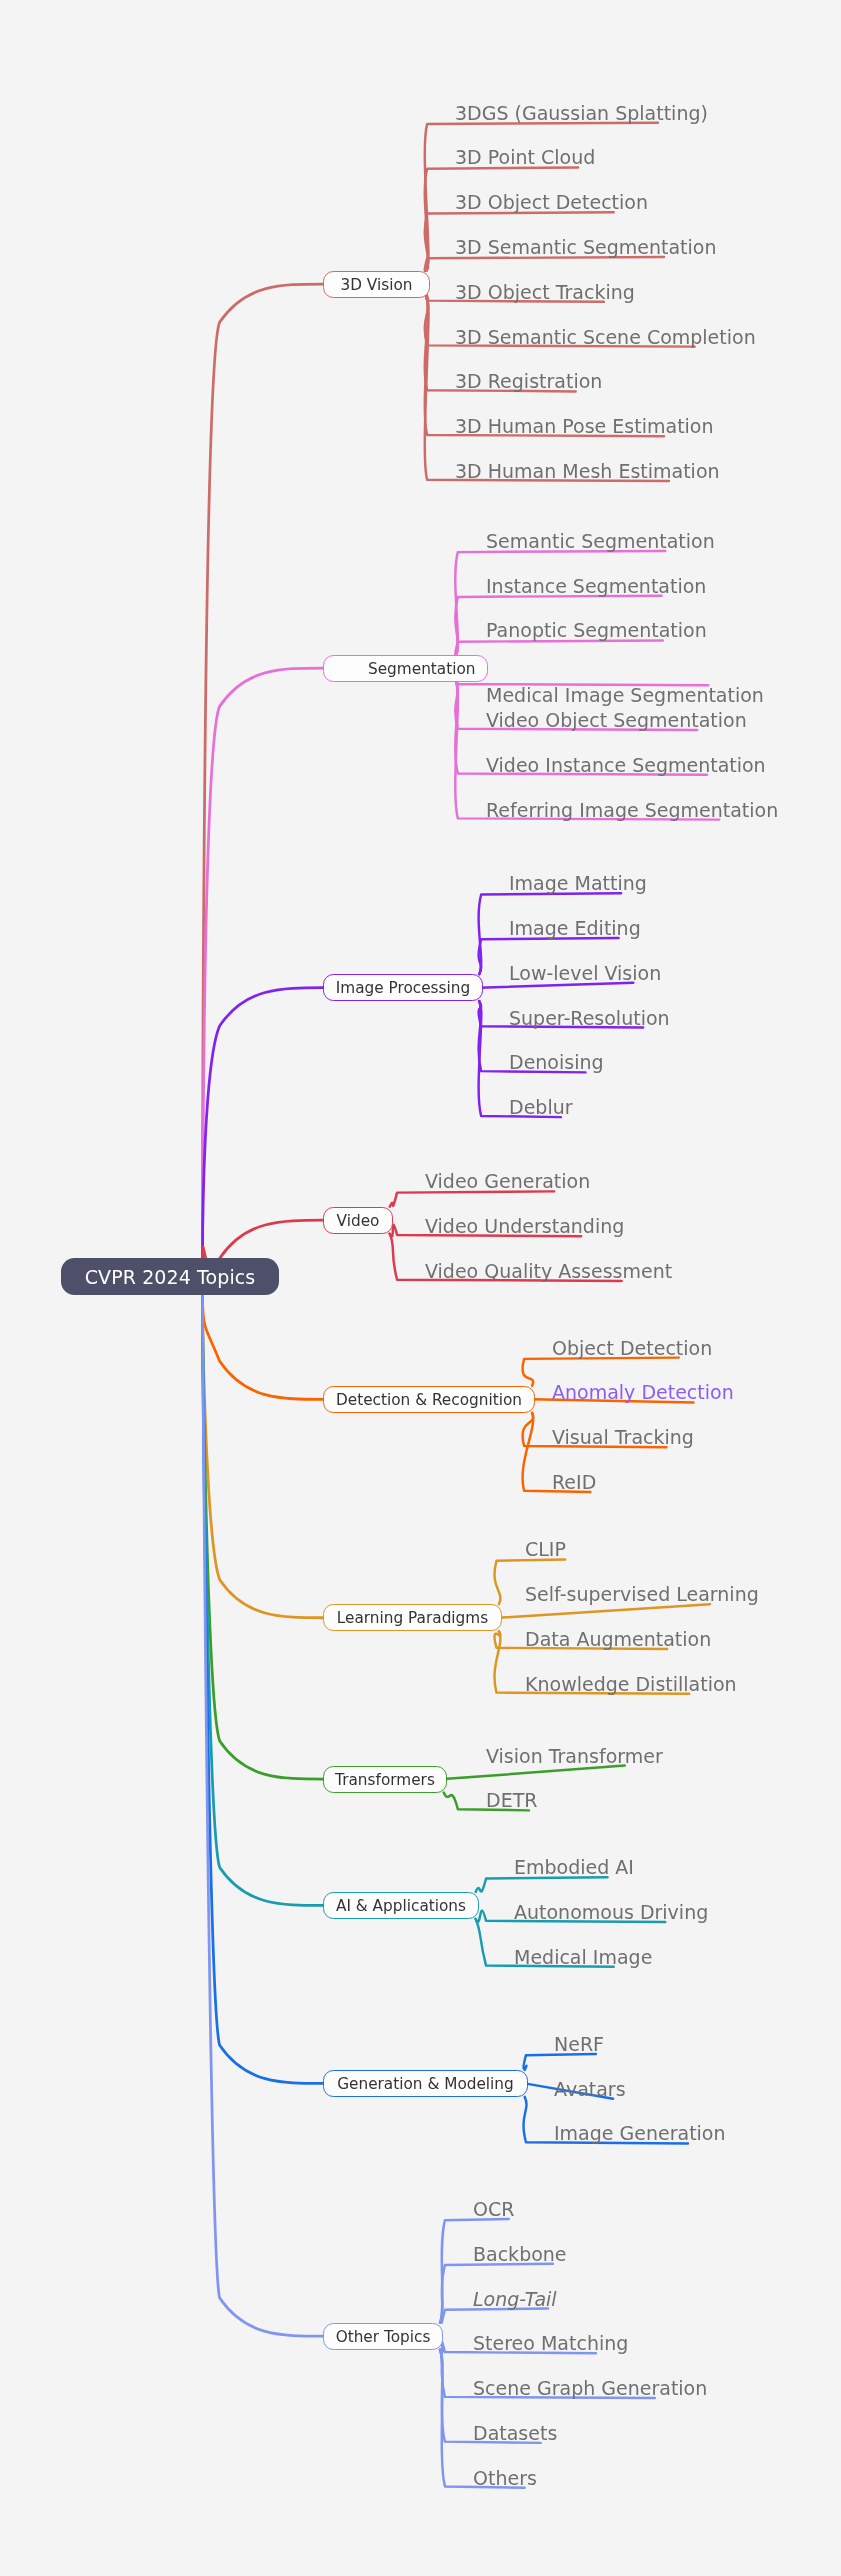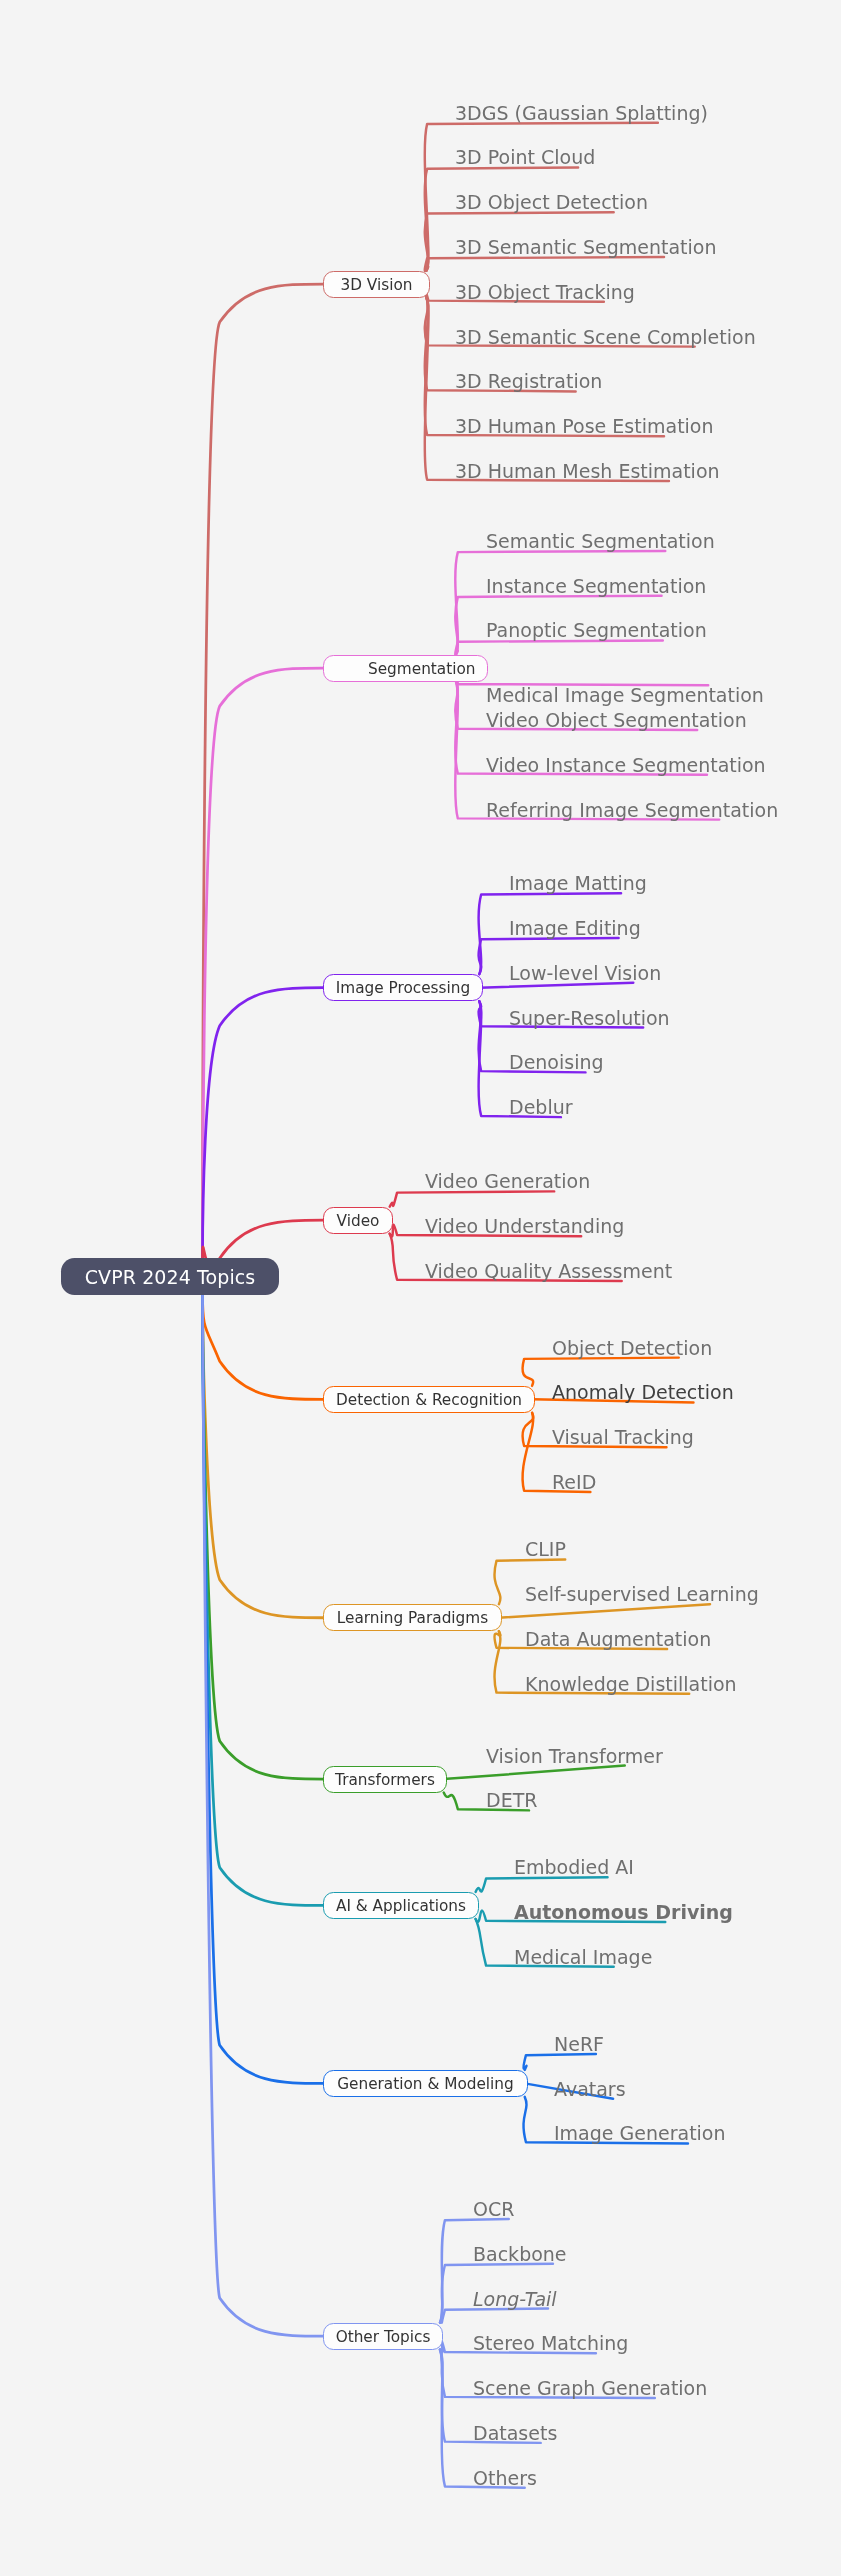--- a/index.html
+++ b/index.html
@@ -134,34 +134,34 @@
       <div class="leaf-label" style="left: 509px; top: 964px; color: rgb(111, 111, 111);">Low-level Vision</div>
       <div class="leaf-label" style="left: 509px; top: 1009px; color: rgb(111, 111, 111);">Super-Resolution</div>
       <div class="leaf-label" style="left: 509px; top: 1053px; color: rgb(111, 111, 111);">Denoising</div>
       <div class="leaf-label" style="left: 509px; top: 1098px; color: rgb(111, 111, 111);">Deblur</div>
       <div class="node branch-node" style="left: 323px; top: 1207px; min-width: 70px; height: 27px; border-color: rgb(221, 58, 78);">Video</div>
       <div class="leaf-label" style="left: 425px; top: 1172px; color: rgb(111, 111, 111);">Video Generation</div>
       <div class="leaf-label" style="left: 425px; top: 1217px; color: rgb(111, 111, 111);">Video Understanding</div>
       <div class="leaf-label" style="left: 425px; top: 1262px; color: rgb(111, 111, 111);">Video Quality Assessment</div>
       <div class="node branch-node" style="left: 323px; top: 1386px; min-width: 212px; height: 27px; border-color: rgb(250, 100, 0);">Detection &amp; Recognition</div>
       <div class="leaf-label" style="left: 552px; top: 1339px; color: rgb(111, 111, 111);">Object Detection</div>
-      <div class="leaf-label" style="left: 552px; top: 1383px; color: #404040; text-align: center;">Anomaly Detection</div>
+      <div class="leaf-label" style="left: 552px; top: 1383px; color: #8b5cf6; text-align: center;">Anomaly Detection</div>
       <div class="leaf-label" style="left: 552px; top: 1428px; color: rgb(111, 111, 111);">Visual Tracking</div>
       <div class="leaf-label" style="left: 552px; top: 1473px; color: rgb(111, 111, 111);">ReID</div>
       <div class="node branch-node" style="left: 323px; top: 1604px; min-width: 179px; height: 27px; border-color: rgb(221, 149, 36);">Learning Paradigms</div>
       <div class="leaf-label" style="left: 525px; top: 1540px; color: rgb(111, 111, 111);">CLIP</div>
       <div class="leaf-label" style="left: 525px; top: 1585px; color: rgb(111, 111, 111);">Self-supervised Learning</div>
       <div class="leaf-label" style="left: 525px; top: 1630px; color: rgb(111, 111, 111);">Data Augmentation</div>
       <div class="leaf-label" style="left: 525px; top: 1675px; color: rgb(111, 111, 111);">Knowledge Distillation</div>
       <div class="node branch-node" style="left: 323px; top: 1766px; min-width: 124px; height: 27px; border-color: rgb(58, 158, 42);">Transformers</div>
       <div class="leaf-label" style="left: 486px; top: 1747px; color: rgb(111, 111, 111);">Vision Transformer</div>
       <div class="leaf-label" style="left: 486px; top: 1791px; color: rgb(111, 111, 111);">DETR</div>
       <div class="node branch-node" style="left: 323px; top: 1892px; min-width: 156px; height: 27px; border-color: rgb(26, 156, 176);">AI &amp; Applications</div>
       <div class="leaf-label" style="left: 514px; top: 1858px; color: rgb(111, 111, 111);">Embodied AI</div>
-      <div class="leaf-label" style="left: 514px; top: 1903px; color: rgb(111, 111, 111); font-weight: bold;">Autonomous Driving</div>
+      <div class="leaf-label" style="left: 514px; top: 1903px; color: rgb(111, 111, 111);">Autonomous Driving</div>
       <div class="leaf-label" style="left: 514px; top: 1948px; color: rgb(111, 111, 111);">Medical Image</div>
       <div class="node branch-node" style="left: 323px; top: 2070px; min-width: 205px; height: 27px; border-color: rgb(26, 111, 232);">Generation &amp; Modeling</div>
       <div class="leaf-label" style="left: 554px; top: 2035px; color: rgb(111, 111, 111);">NeRF</div>
       <div class="leaf-label" style="left: 554px; top: 2080px; color: rgb(111, 111, 111);">Avatars</div>
       <div class="leaf-label" style="left: 554px; top: 2124px; color: rgb(111, 111, 111);">Image Generation</div>
       <div class="node branch-node" style="left: 323px; top: 2323px; min-width: 120px; height: 27px; border-color: rgb(128, 149, 240);">Other Topics</div>
       <div class="leaf-label" style="left: 473px; top: 2200px; color: rgb(111, 111, 111);">OCR</div>
       <div class="leaf-label" style="left: 473px; top: 2245px; color: rgb(111, 111, 111);">Backbone</div>
       <div class="leaf-label" style="left: 473px; top: 2290px; color: rgb(111, 111, 111); font-style: italic;">Long-Tail</div>
       <div class="leaf-label" style="left: 473px; top: 2334px; color: rgb(111, 111, 111);">Stereo Matching</div>

